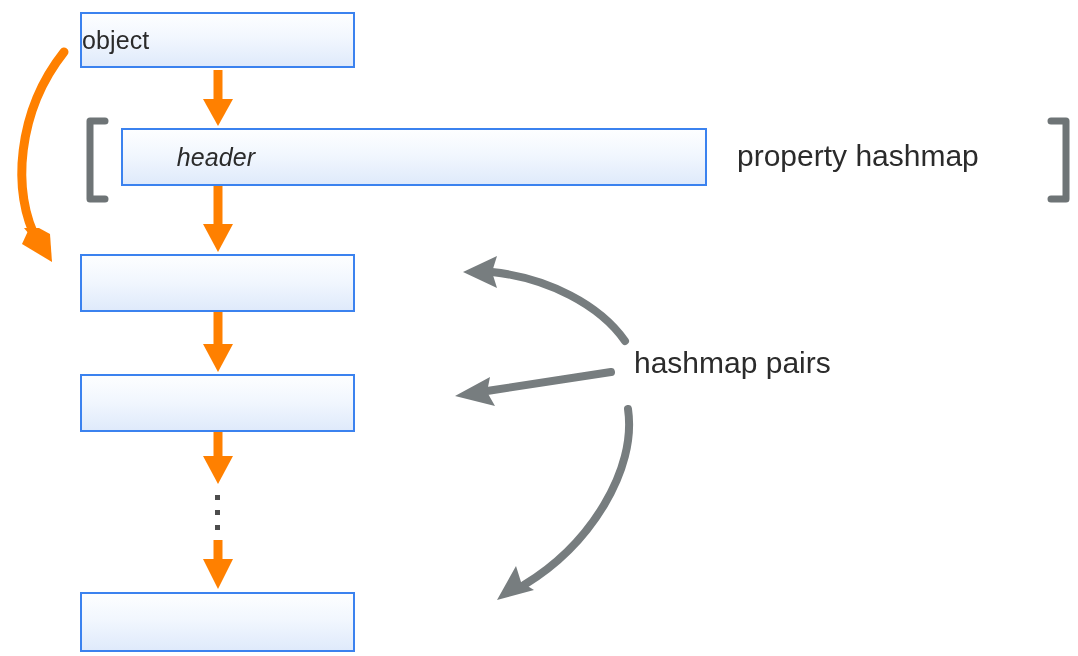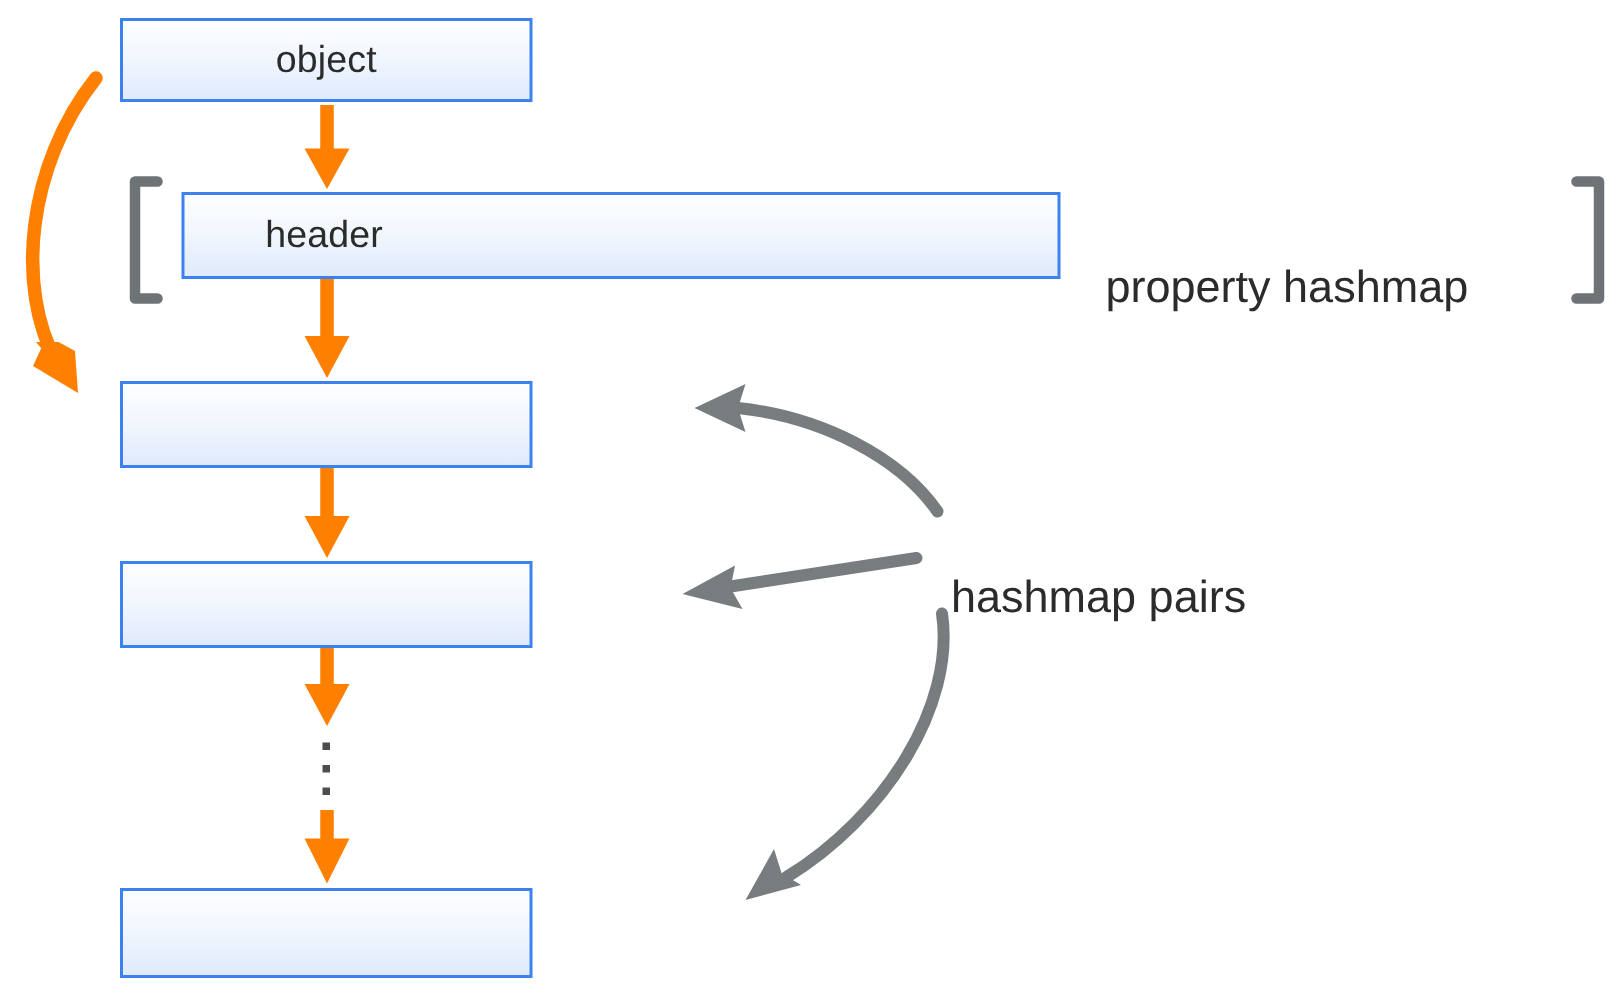--- a/index.html
+++ b/index.html
@@ -26,41 +26,42 @@
     width: 1078px;
     height: 656px;
   }
   .node-box {
     position: absolute;
     box-sizing: border-box;
     border: 2px solid #3b82ef;
     background: linear-gradient(to bottom, #fdfeff 0%, #f2f7fe 45%, #dfeafb 100%);
     display: flex;
     align-items: center;
-    justify-content: center;
+    justify-content: flex-start;
   }
   .node-label {
     font-size: 25px;
     color: #2b2b2b;
     letter-spacing: 0.1px;
     line-height: 1;
     position: relative;
     z-index: 5;
   }
   #box-object {
     left: 80px;
     top: 12px;
     width: 275px;
     height: 56px;
   }
   #row-hashmap {
     left: 121px;
     top: 128px;
     width: 586px;
     height: 58px;
+    font-style: italic;
   }
   #row-hashmap .node-label {
     position: absolute;
     left: 0;
     top: 50%;
     transform: translateY(-50%);
     width: 186px;
     text-align: center;
   }
   #box-pair-1 {
@@ -80,21 +81,20 @@
     top: 592px;
     width: 275px;
     height: 60px;
   }
   .annotation-text {
     position: absolute;
     font-size: 30px;
     color: #2b2b2b;
     white-space: nowrap;
     line-height: 1;
-    margin-top: 36px;
   }
   #label-property-hashmap {
     left: 737px;
     top: 141px;
   }
   #label-property-pairs {
     left: 634px;
     top: 348px;
   }
 </style>

